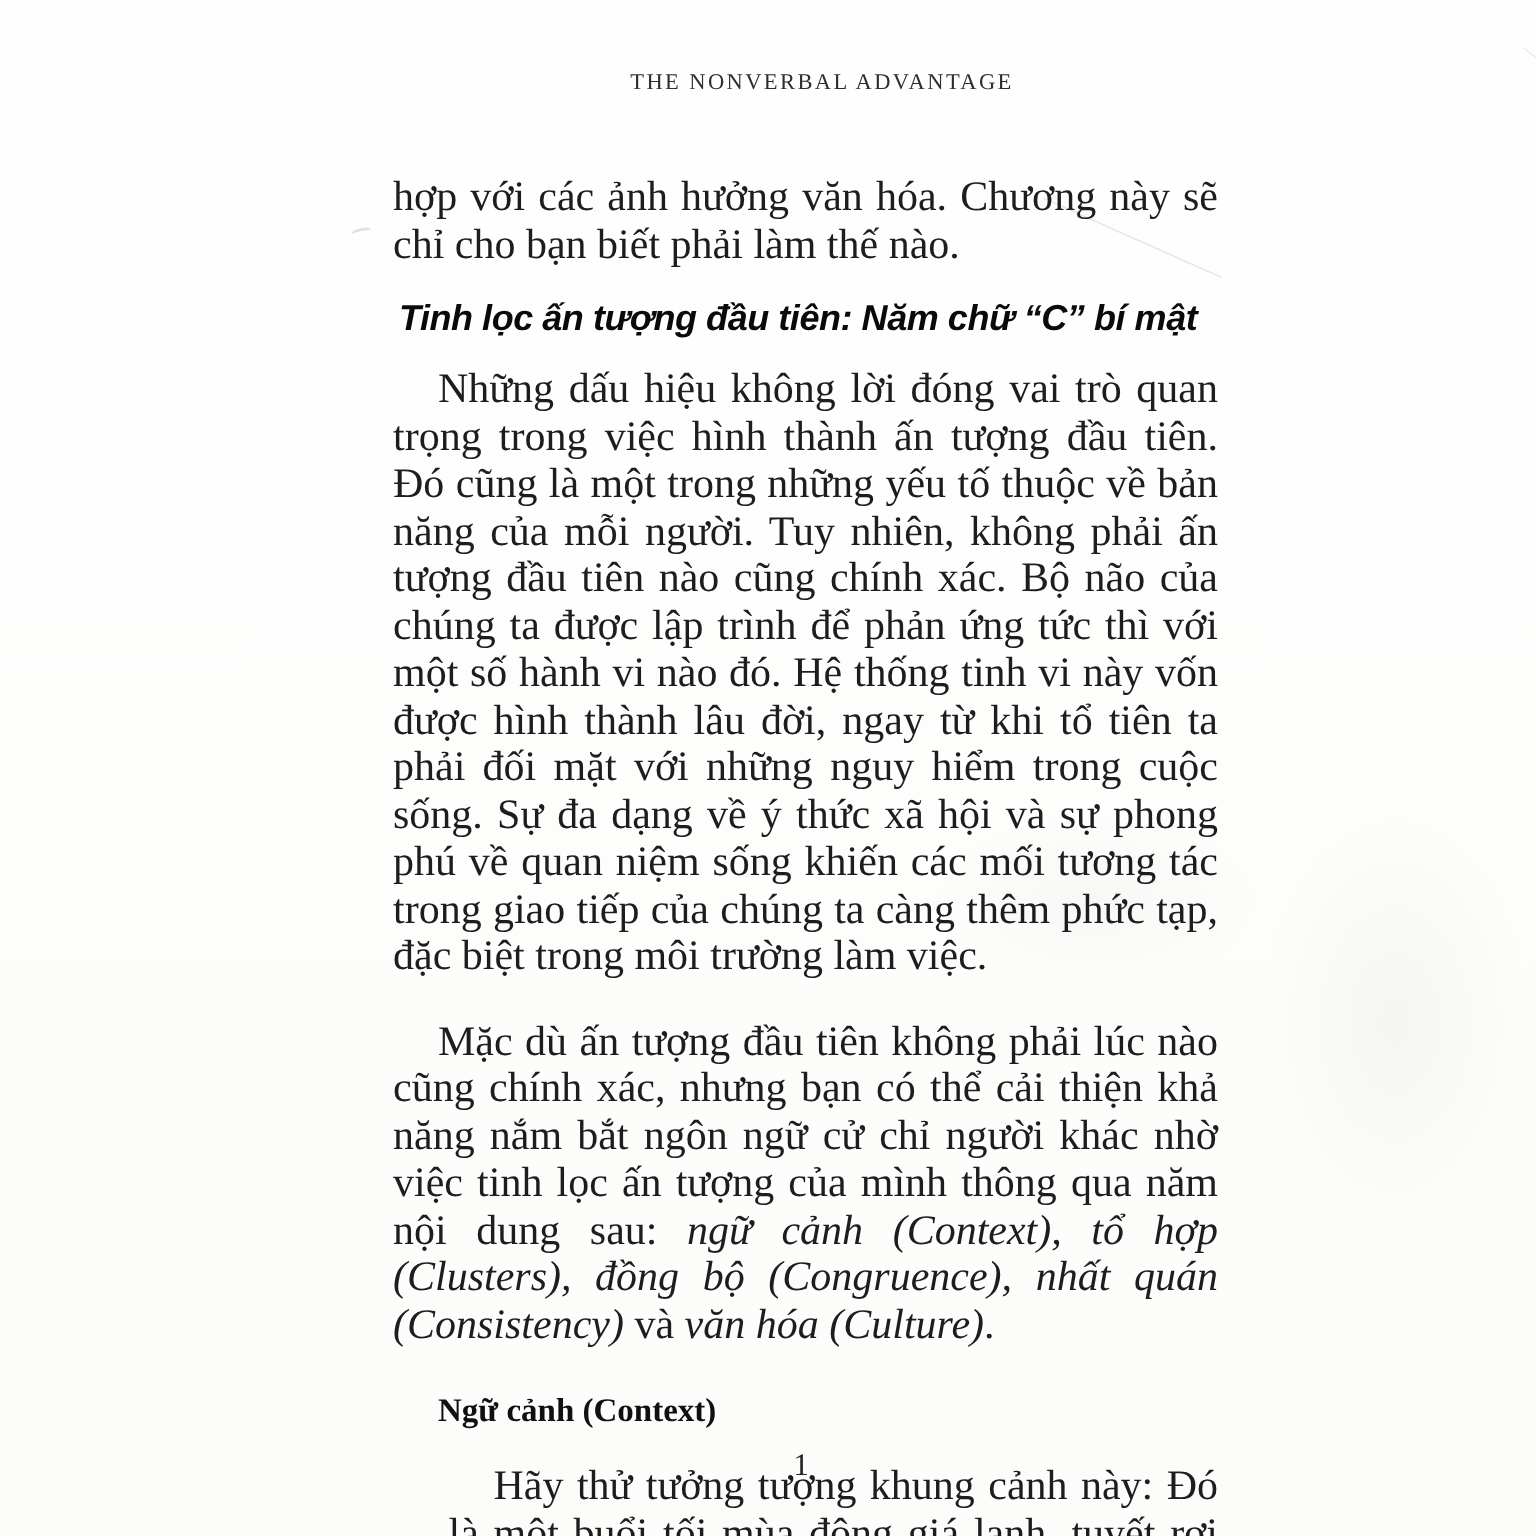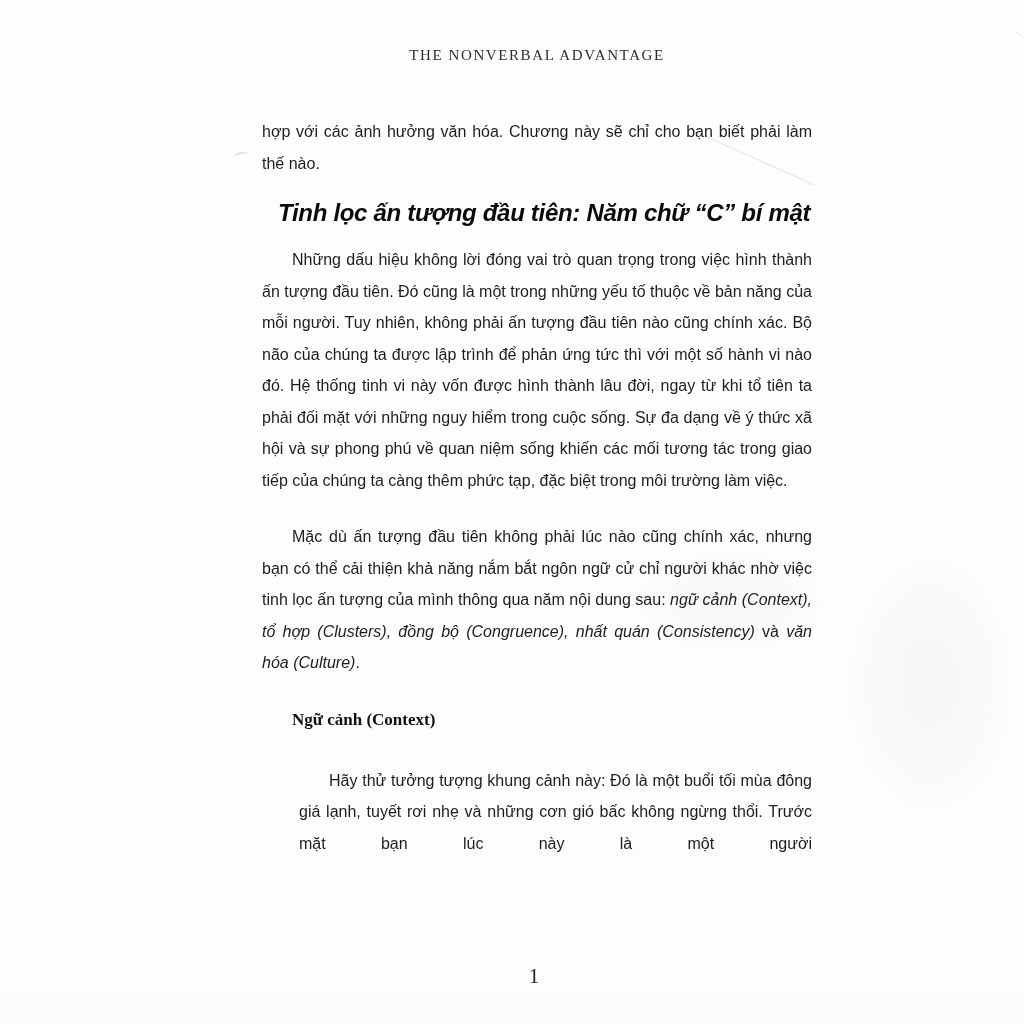--- a/index.html
+++ b/index.html
@@ -10,63 +10,63 @@
     overflow: hidden;
   }
   .page {
     position: relative;
     width: 1024px;
     height: 1024px;
     background: linear-gradient(180deg, #fefefe 0%, #fdfdfc 60%, #fcfcfb 100%);
   }
   .running-header {
     position: absolute;
-    left: 262px;
+    left: 273px;
     top: 47px;
     width: 550px;
     text-align: center;
     font-family: "Liberation Serif", "DejaVu Serif", serif;
     font-size: 15px;
     letter-spacing: 1.6px;
     color: #2e2e2e;
   }
   .page-body {
     position: absolute;
     left: 262px;
     top: 116px;
     width: 550px;
   }
   p.para {
-    font-family: Liberation Sans, sans-serif;
-    font-size: 16px;
+    font-family: Liberation Serif, serif;
+    font-size: 28px;
     line-height: 31.5px;
     color: #1d1d1d;
     text-align: justify;
     text-align-last: left;
   }
   p.para + p.para { margin-top: 25px; }
   p.para.indent { text-indent: 30px; }
   p.para.flush-last { text-align-last: justify; margin-left: 37px; }
   .it { font-style: italic; }
   h1.section-heading {
-    margin: 17px 0 15px 16px;
+    margin: 17px 0 15px 4px;
     font-family: "Liberation Sans", "DejaVu Sans", sans-serif;
     font-style: italic;
     font-weight: 700;
     font-size: 24px;
     line-height: 33px;
     letter-spacing: -0.3px;
     color: #0a0a0a;
   }
   h2.sub-heading {
-    margin: 26px 0 30px 0;
+    margin: 26px 0 20px 0;
     padding-left: 30px;
     font-family: "Liberation Serif", "DejaVu Serif", serif;
     font-weight: 700;
-    font-size: 17px;
+    font-size: 22px;
     line-height: 30px;
     color: #101010;
   }
   .page-number {
     position: absolute;
     left: 262px;
     top: 964px;
     width: 550px;
     text-align: center;
     font-family: "Liberation Serif", "DejaVu Serif", serif;

